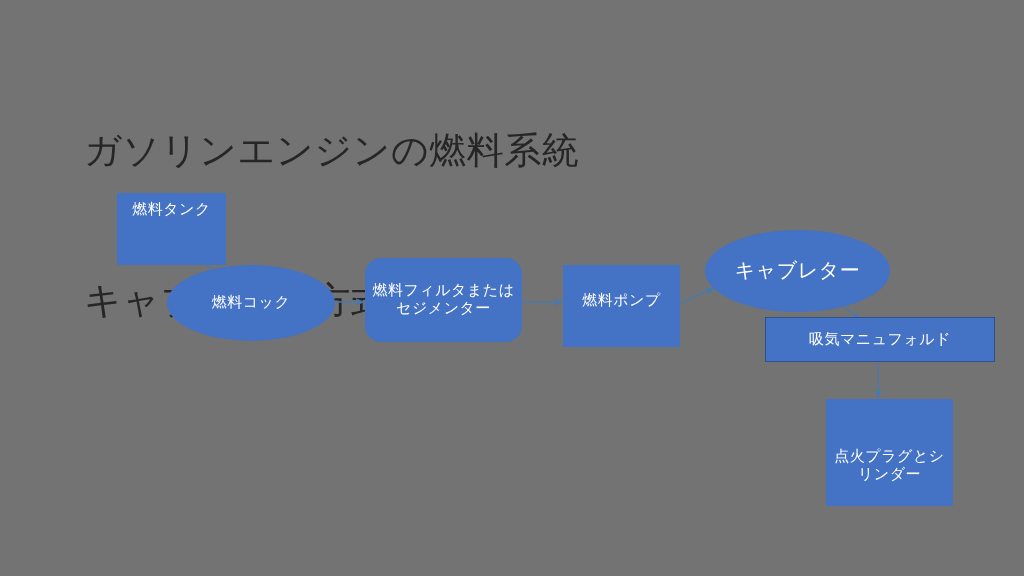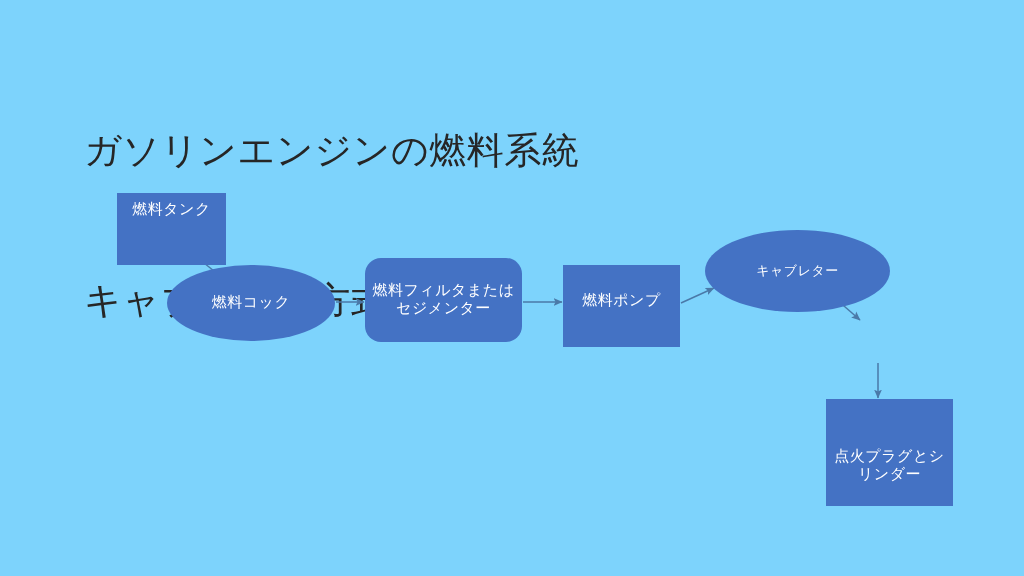--- a/index.html
+++ b/index.html
@@ -12,21 +12,21 @@
     background: #ffffff;
     font-family: "Liberation Serif", "DejaVu Serif", serif;
     overflow: hidden;
     position: relative;
   }
   #slide {
     position: absolute;
     left: 0; top: 0;
     width: 1024px;
     height: 576px;
-    background: #7dd3fc;
+    background: #737373;
   }
 
   
   #title-block {
     position: absolute;
     left: 84px;
     top: 26px;
     width: 760px;
     color: #262626;
     font-size: 37px;
@@ -89,21 +89,21 @@
     font-size: 15px;
   }
   #node-fuel-pump {
     left: 563px; top: 265px; width: 117px; height: 82px;
     font-size: 15px;
     align-items: center;
     padding-bottom: 10px;
   }
   #node-carburetor {
     left: 705px; top: 230px; width: 185px; height: 82px;
-    font-size: 13px;
+    font-size: 20px;
   }
   #node-intake-manifold {
     left: 765px; top: 317px; width: 230px; height: 45px;
     font-size: 15px;
   }
   #node-spark-plug-cylinder {
     left: 826px; top: 399px; width: 127px; height: 107px;
     font-size: 15px;
     align-items: center;
     padding-top: 26px;
@@ -154,19 +154,22 @@
     </div>
 
     <div class="node rect" id="node-fuel-pump">
       <span class="node-label">燃料ポンプ</span>
     </div>
 
     <div class="node ellipse" id="node-carburetor">
       <span class="node-label">キャブレター</span>
     </div>
 
+    <div class="node rect bordered" id="node-intake-manifold">
+      <span class="node-label">吸気マニュフォルド</span>
+    </div>
 
     <div class="node rect" id="node-spark-plug-cylinder">
       <span class="node-label">点火プラグとシリンダー</span>
     </div>
 
   </div>
 </div>
 
 </body></html>

